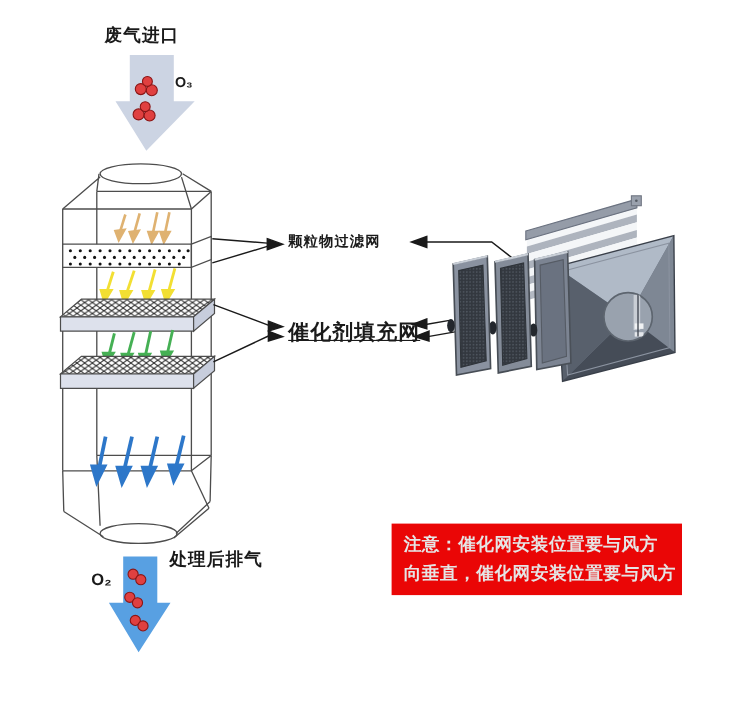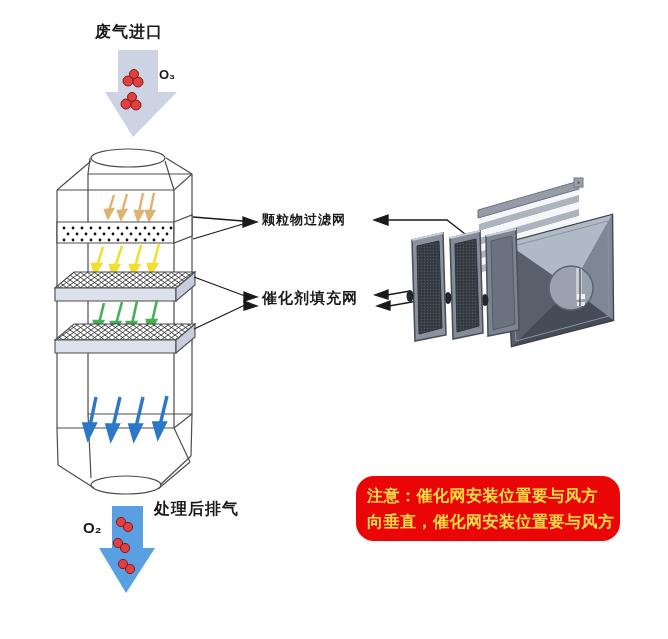--- a/index.html
+++ b/index.html
@@ -5,21 +5,21 @@
   html,body{margin:0;padding:0;background:#fff;}
   .canvas{
     position:relative;width:668px;height:639px;background:#ffffff;overflow:hidden;
     font-family:"Liberation Sans","DejaVu Sans",sans-serif;
   }
   .canvas svg{position:absolute;left:0;top:0;}
   .lbl{position:absolute;color:#1a1a1a;font-weight:bold;white-space:nowrap;letter-spacing:1px;}
   .lbl-inlet{left:95px;top:22px;font-size:16px;font-family:Liberation Mono, monospace;}
   .lbl-o3{left:159px;top:67px;font-size:13px;letter-spacing:0;}
   .lbl-pfilter{left:262px;top:211px;font-size:13px;}
-  .lbl-catalyst{left:262px;top:289px;font-size:15px;}
+  .lbl-catalyst{left:262px;top:289px;font-size:19px;text-decoration:underline;}
   .lbl-o2{left:83px;top:519px;font-size:15px;letter-spacing:0;text-align:right;}
   .lbl-outlet{left:154px;top:499px;font-size:16px;}
   .notice{
     position:absolute;left:356px;top:476px;width:264px;height:65px;
     box-sizing:border-box;padding:7px 0 0 11px;
     font-size:16px;font-weight:bold;line-height:26px;letter-spacing:0.5px;white-space:nowrap;
   }
 </style>
 </head>
 <body>
@@ -246,18 +246,18 @@
   </g>
 </svg>
 
 <div class="lbl lbl-inlet">废气进口</div>
 <div class="lbl lbl-o3">O₃</div>
 <div class="lbl lbl-pfilter">颗粒物过滤网</div>
 <div class="lbl lbl-catalyst">催化剂填充网</div>
 <div class="lbl lbl-o2">O₂</div>
 <div class="lbl lbl-outlet">处理后排气</div>
 
-<div class="notice" style="background: rgb(234, 6, 6); color: #fde047; border-radius: 18px;">
+<div class="notice" style="background: rgb(234, 6, 6); color: #e5e5e5;">
   <div>注意：催化网安装位置要与风方</div>
   <div>向垂直，催化网安装位置要与风方</div>
 </div>
 
 </div>
 
 </body></html>

